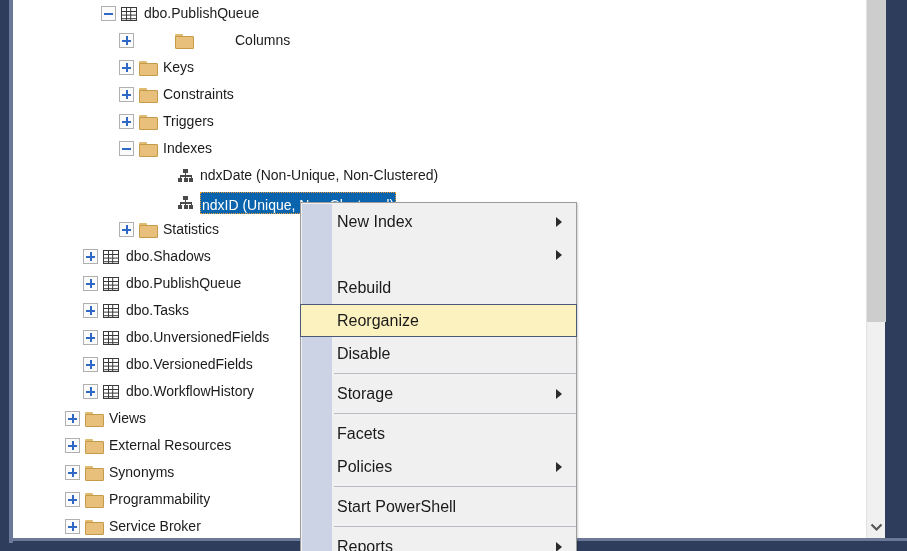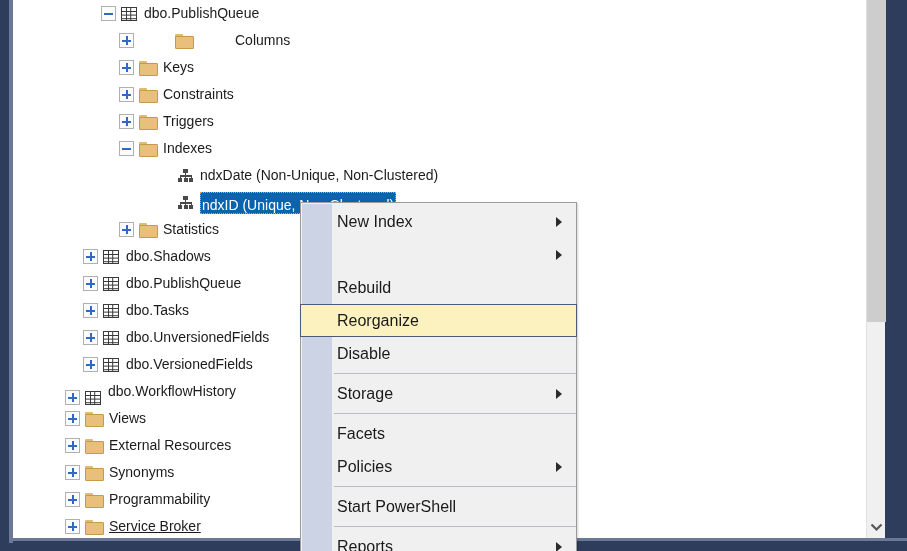--- a/index.html
+++ b/index.html
@@ -311,21 +311,21 @@
         <div class="tree-row" style="padding-left: 70px;">
           <span class="expander plus"></span>
           <span class="icon icon-table"></span>
           <span class="label">dbo.UnversionedFields</span>
         </div>
         <div class="tree-row" style="padding-left: 70px;">
           <span class="expander plus"></span>
           <span class="icon icon-table"></span>
           <span class="label">dbo.VersionedFields</span>
         </div>
-        <div class="tree-row" style="padding-left: 52px; align-items: flex-end;">
+        <div class="tree-row" style="padding-left: 70px;">
           <span class="expander plus"></span>
           <span class="icon icon-table"></span>
           <span class="label">dbo.WorkflowHistory</span>
         </div>
         <div class="tree-row" style="padding-left: 52px;">
           <span class="expander plus"></span>
           <span class="icon icon-folder"></span>
           <span class="label">Views</span>
         </div>
         <div class="tree-row" style="padding-left: 52px;">
@@ -336,21 +336,21 @@
         <div class="tree-row" style="padding-left: 52px;">
           <span class="expander plus"></span>
           <span class="icon icon-folder"></span>
           <span class="label">Synonyms</span>
         </div>
         <div class="tree-row" style="padding-left: 52px;">
           <span class="expander plus"></span>
           <span class="icon icon-folder"></span>
           <span class="label">Programmability</span>
         </div>
-        <div class="tree-row" style="padding-left: 52px; text-decoration: underline;">
+        <div class="tree-row" style="padding-left: 52px;">
           <span class="expander plus"></span>
           <span class="icon icon-folder"></span>
           <span class="label">Service Broker</span>
         </div>
       </div>
   </div>
 
   <div id="vscroll">
     <div class="thumb"></div>
     <div class="arrow-down">

